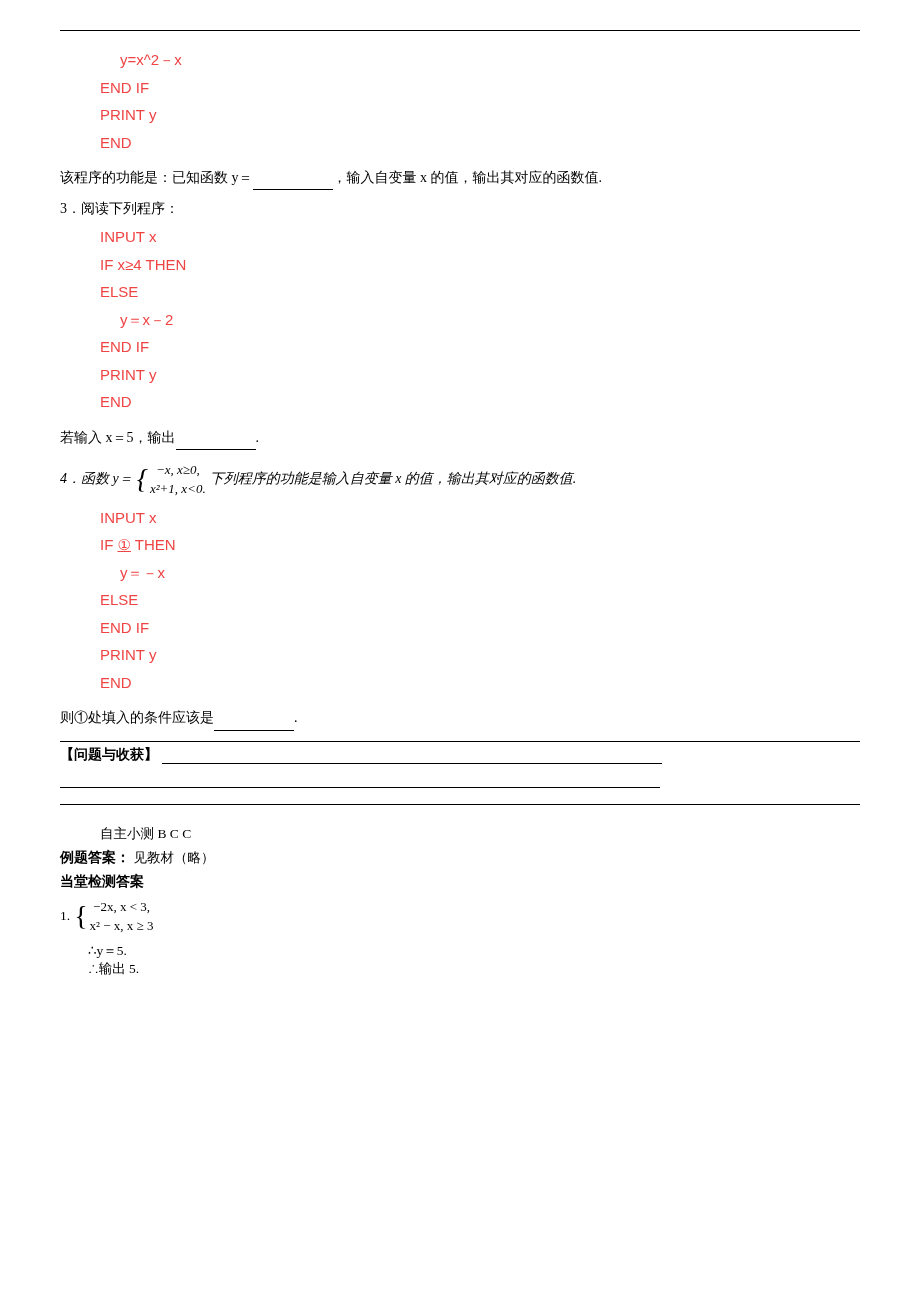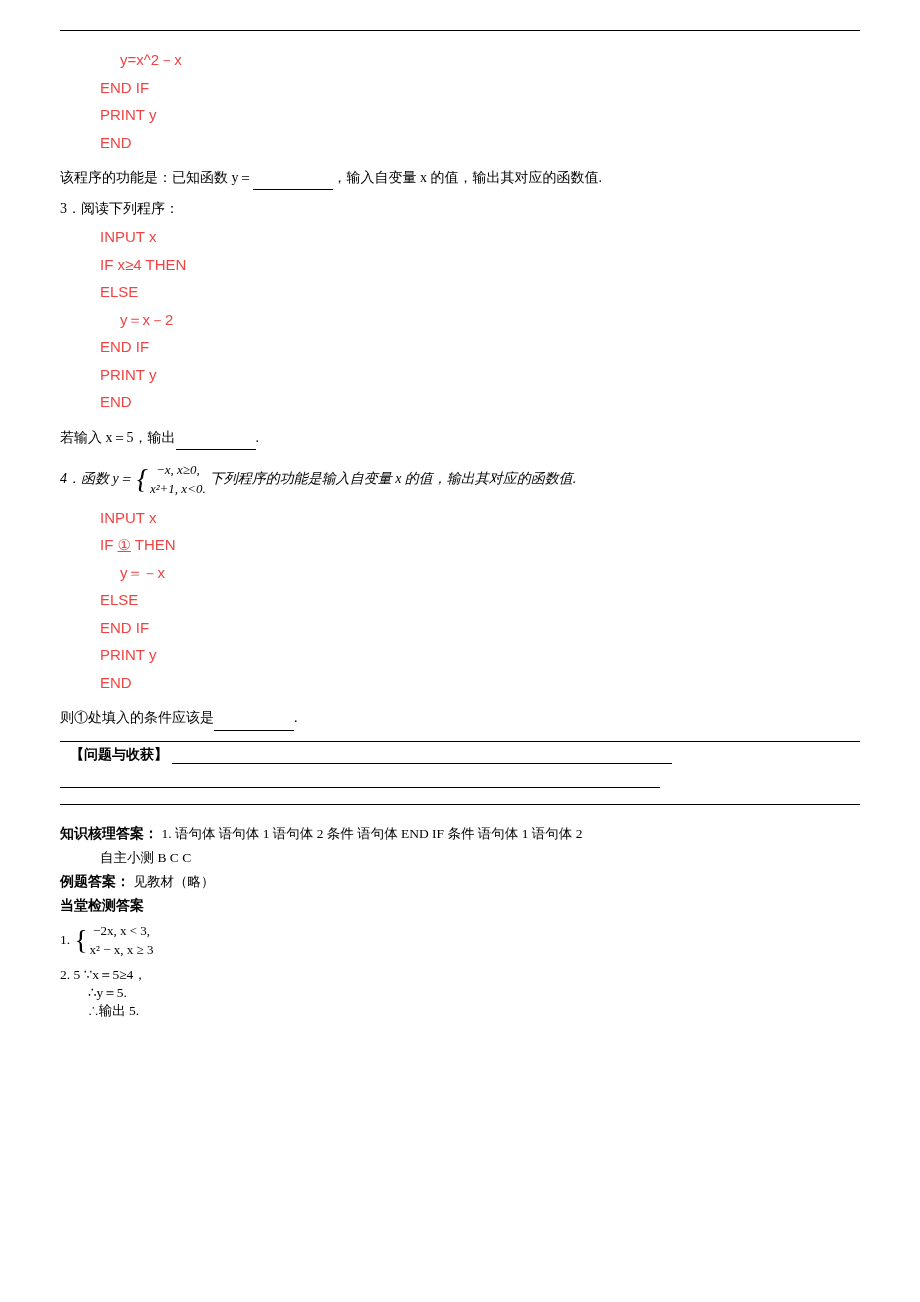--- a/index.html
+++ b/index.html
@@ -51,21 +51,21 @@
       margin: 16px 0;
     }
     .answer-section {
       margin-top: 20px;
       font-size: 13.5px;
     }
     .answer-title {
       font-weight: bold;
       font-size: 14px;
     }
-    .bold { font-weight: bold; margin-left: 10px; }
+    .bold { font-weight: bold; }
     .problem-section {
       margin-bottom: 6px;
     }
     .brace-formula {
       display: inline-flex;
       align-items: center;
       vertical-align: middle;
     }
     .brace-cases {
       display: inline-flex;
@@ -165,24 +165,20 @@
 <div class="wenzhang-issues">
   <span class="issues-label bold">【问题与收获】</span>
   <span class="issues-line"></span>
   <div class="issues-line2"></div>
 </div>
 
 <hr class="divider-line">
 
 <div class="answer-section">
 
-  <div class="problem-section">
-    <span class="answer-title">知识核理答案：</span>
-    <span>1. 语句体  语句体 1  语句体 2  条件  语句体  END IF  条件  语句体 1  语句体 2</span>
-  </div>
   <div class="problem-section" style="padding-left:40px;">
     <span>自主小测</span>
     <span>B   C   C</span>
   </div>
 
   <div class="problem-section">
     <span class="answer-title">例题答案：</span>
     <span>见教材（略）</span>
   </div>
 
@@ -195,19 +191,18 @@
     <span class="brace-formula">
       <span style="font-size:28px; font-family:serif;">{</span>
       <span class="brace-cases">
         <span>−2x, x &lt; 3,</span>
         <span>x² − x, x ≥ 3</span>
       </span>
     </span>
   </div>
 
   <div class="problem-section">
-    <div>2. 5  ∵x＝5≥4，</div>
     <div style="padding-left:28px;">∴y＝5.</div>
     <div style="padding-left:28px;">∴输出 5.</div>
   </div>
 
 
 </div>
 
 </body></html>

